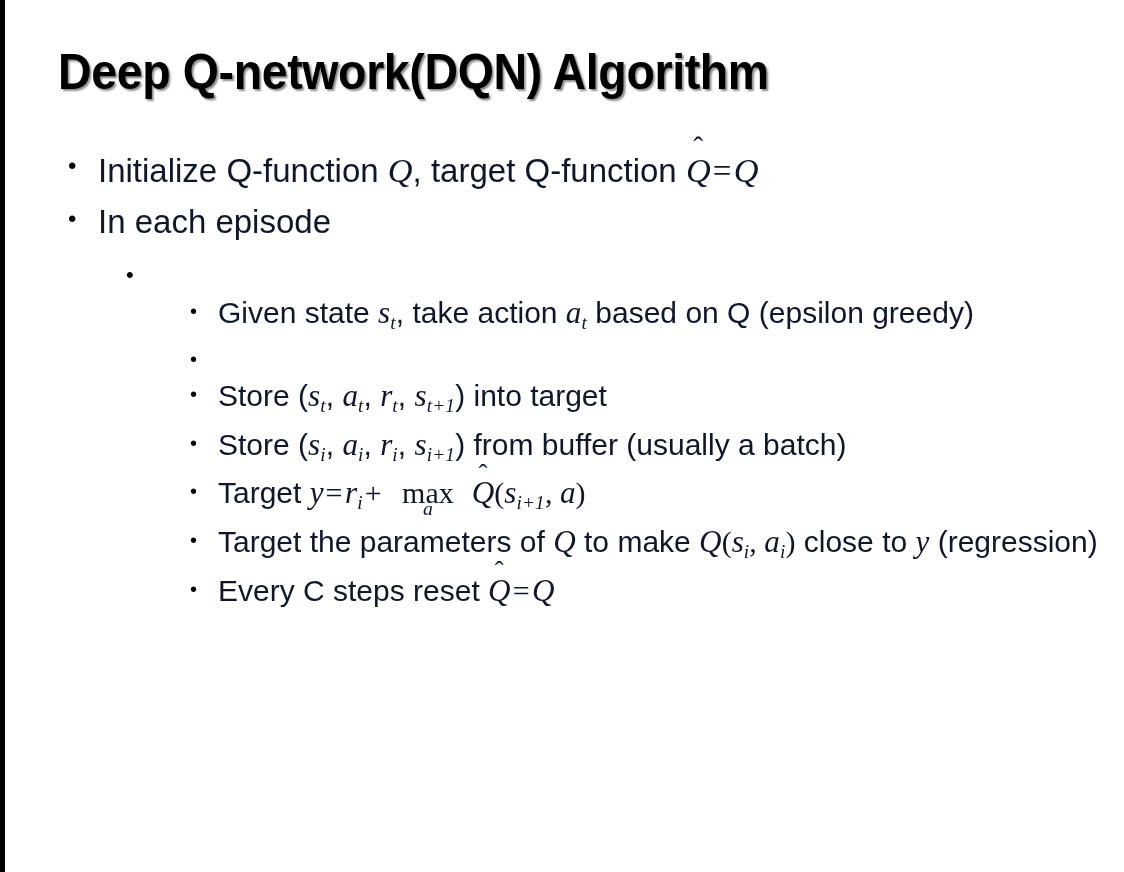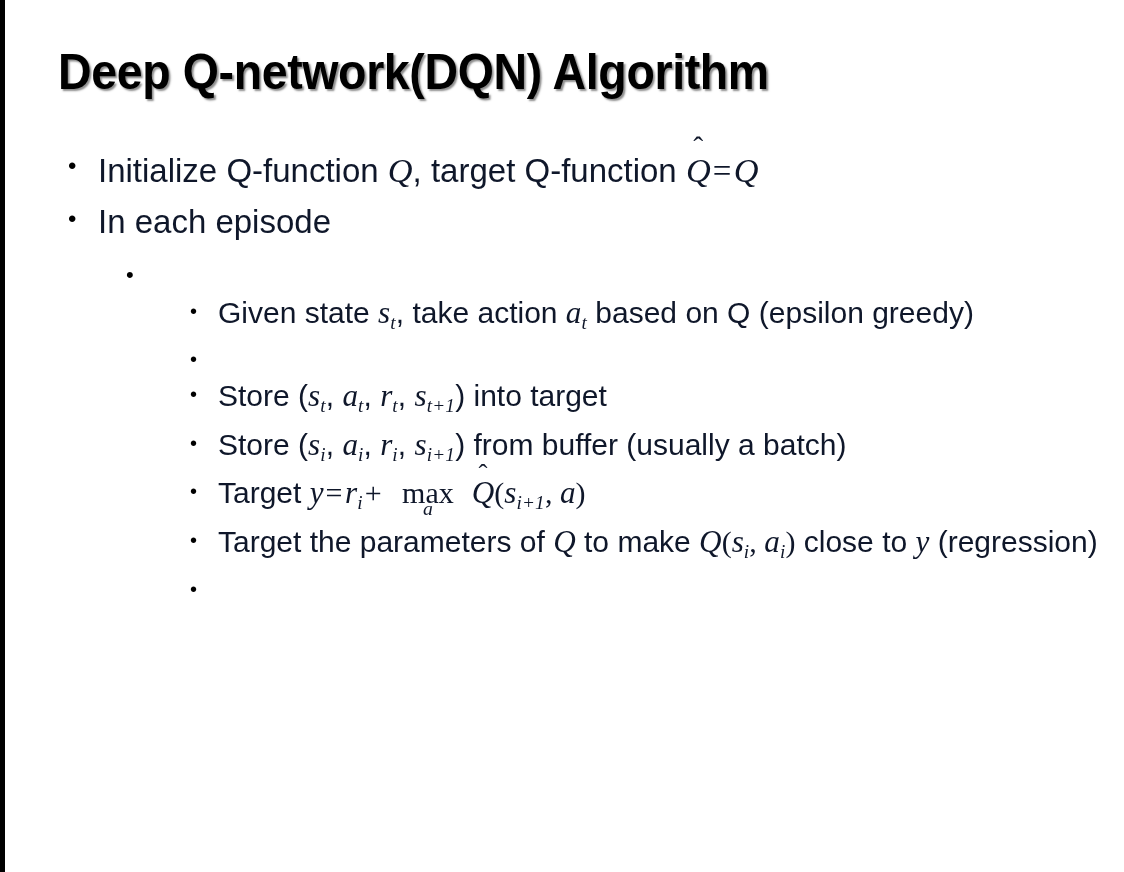--- a/index.html
+++ b/index.html
@@ -224,16 +224,17 @@
       <span class="bullet-text"><span>Target </span><span class="m">y</span><span class="mr eqsp">=</span><span class="m">r</span><span class="sub">i</span><span class="mr eqsp">+</span><span class="maxop"><span>max</span><span class="maxsub">a</span></span><span class="m hat"><span>Q</span><span class="hatmark">̂</span></span><span class="mr">(</span><span class="m">s</span><span class="sub">i+1</span><span class="mr">, </span><span class="m">a</span><span class="mr">)</span></span>
     </div>
 
     <div class="bullet-row lvl3">
       <span class="bullet-mark">•</span>
       <span class="bullet-text"><span>Target the parameters of </span><span class="m">Q</span><span> to make </span><span class="m">Q</span><span class="mr">(</span><span class="m">s</span><span class="sub">i</span><span class="mr">, </span><span class="m">a</span><span class="sub">i</span><span class="mr">)</span><span> close to </span><span class="m">y</span><span> (regression)</span></span>
     </div>
 
     <div class="bullet-row lvl3">
       <span class="bullet-mark">•</span>
+      <span class="bullet-text"><span>Every C steps reset </span><span class="m hat"><span>Q</span><span class="hatmark">̂</span></span><span class="mr eqsp">=</span><span class="m">Q</span></span>
     </div>
 
   </div>
 </div>
 
 </body></html>

